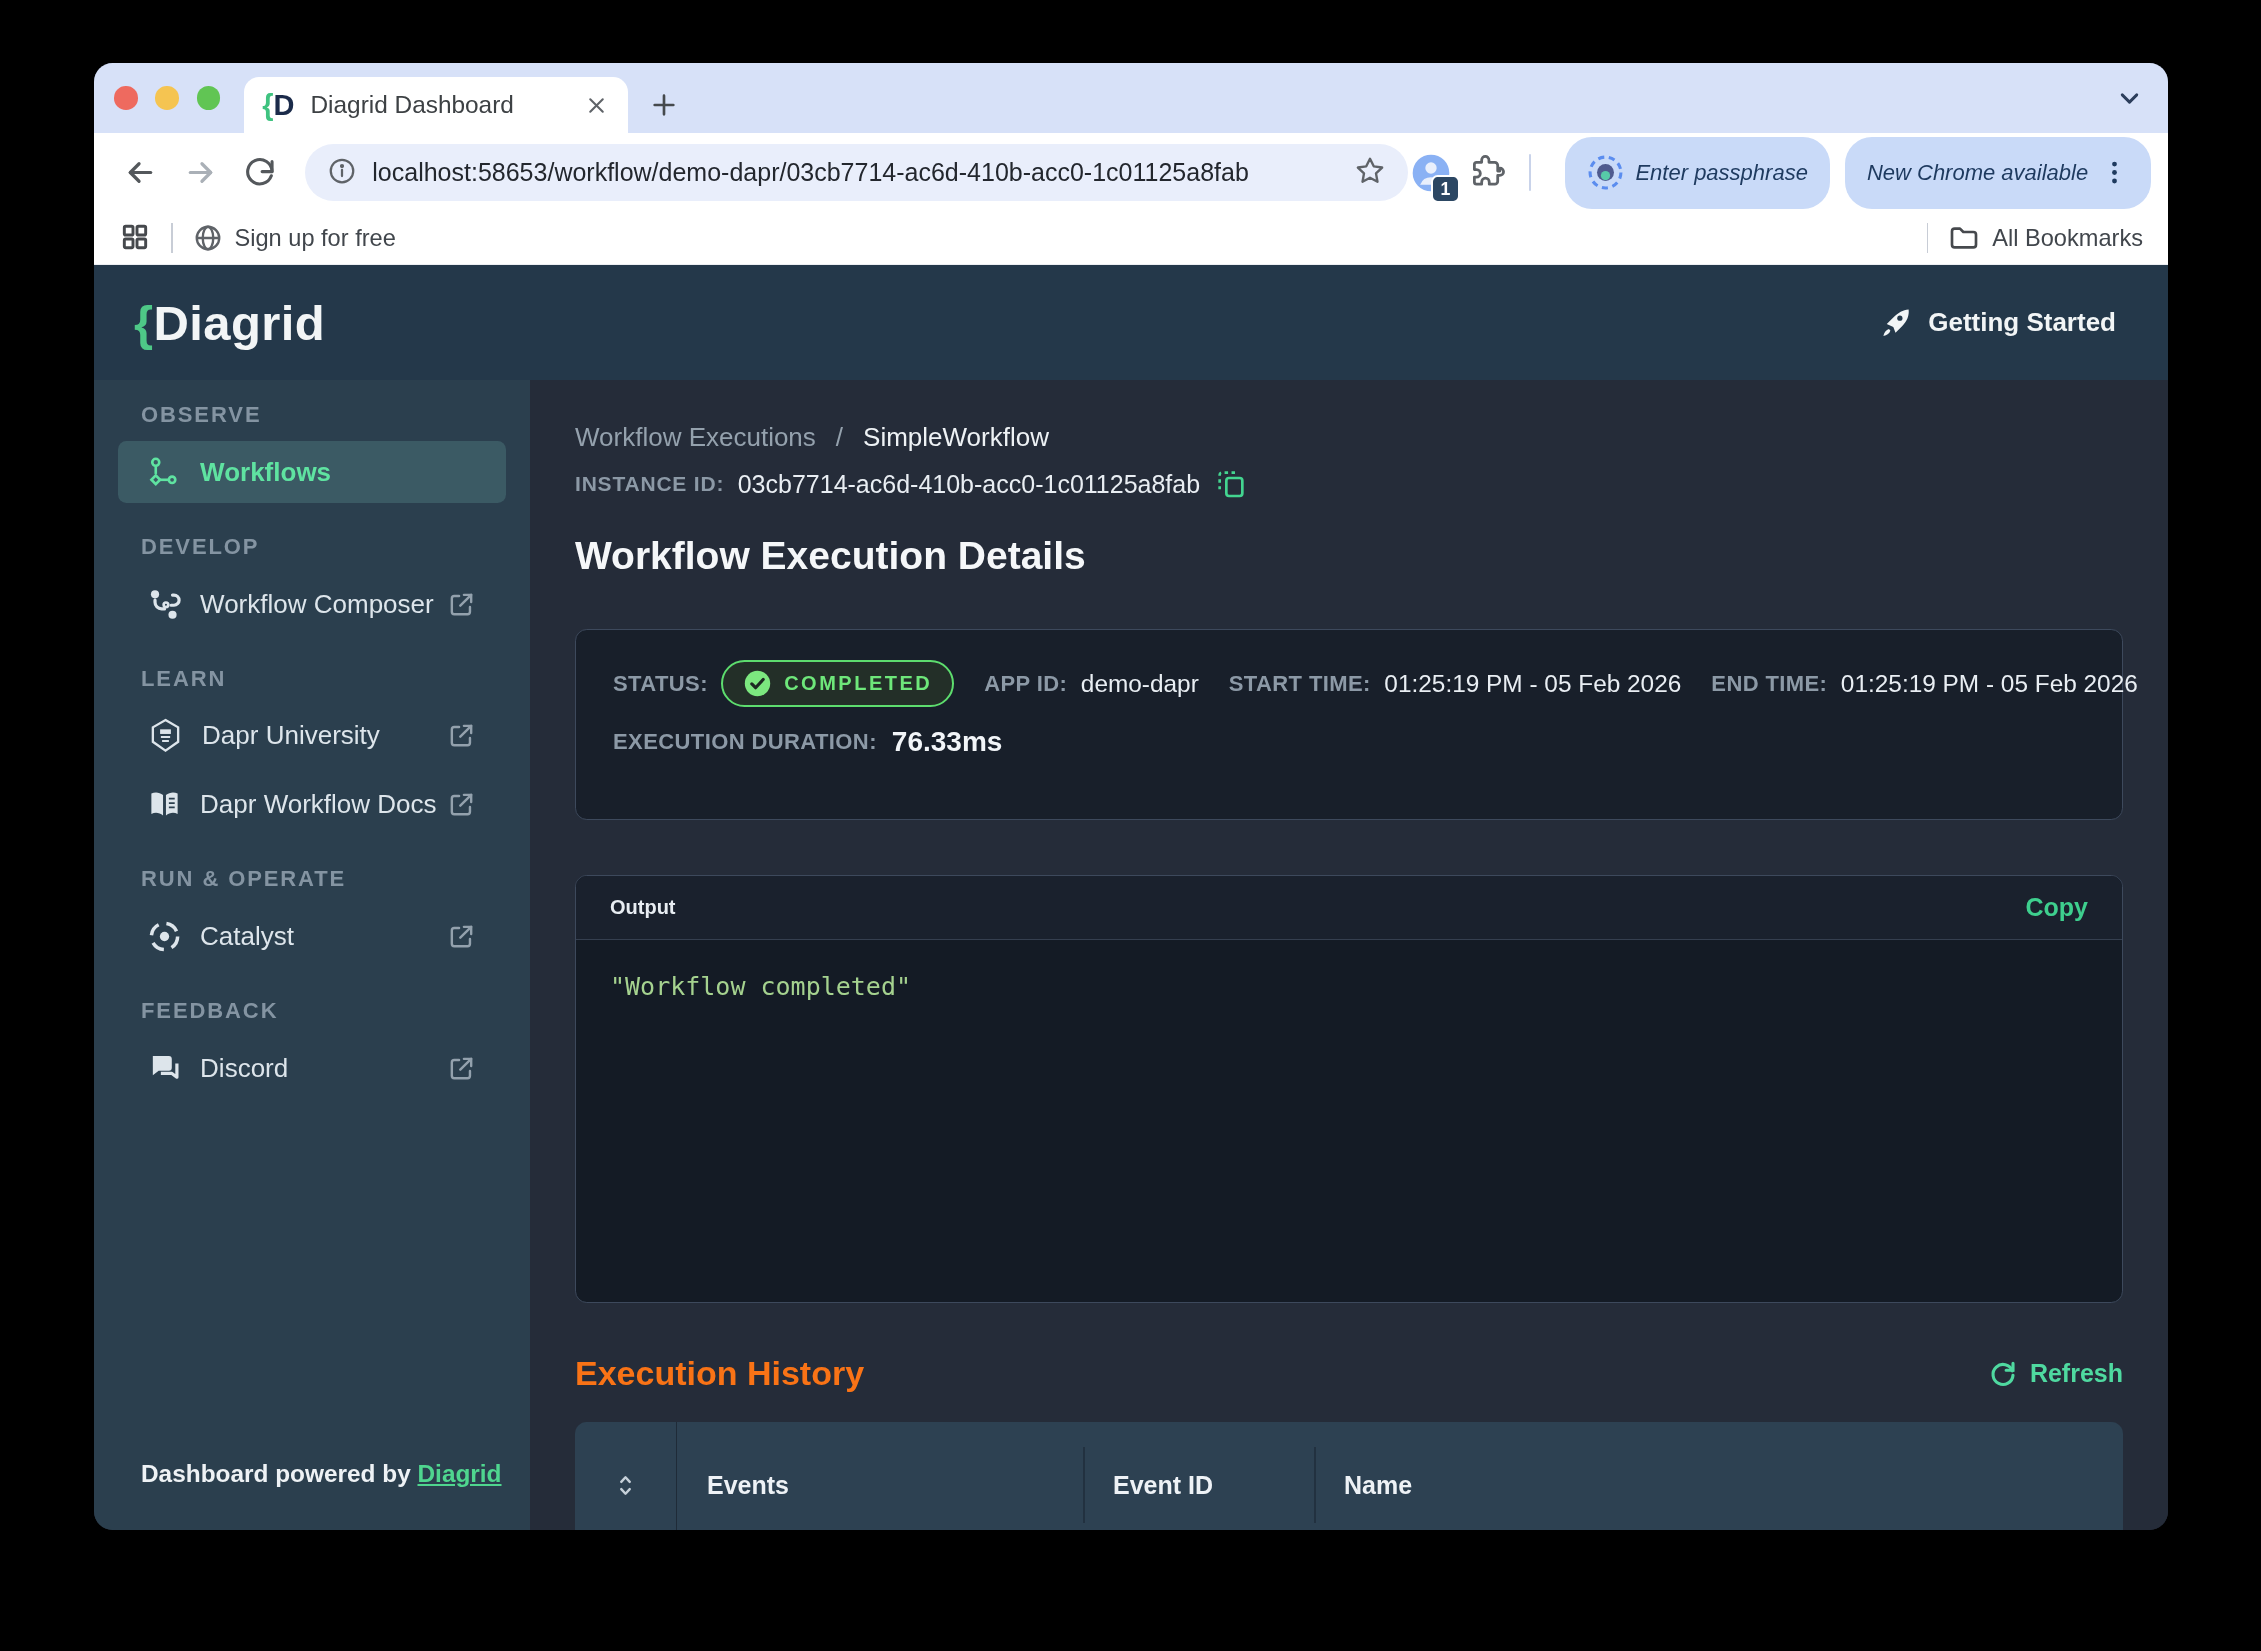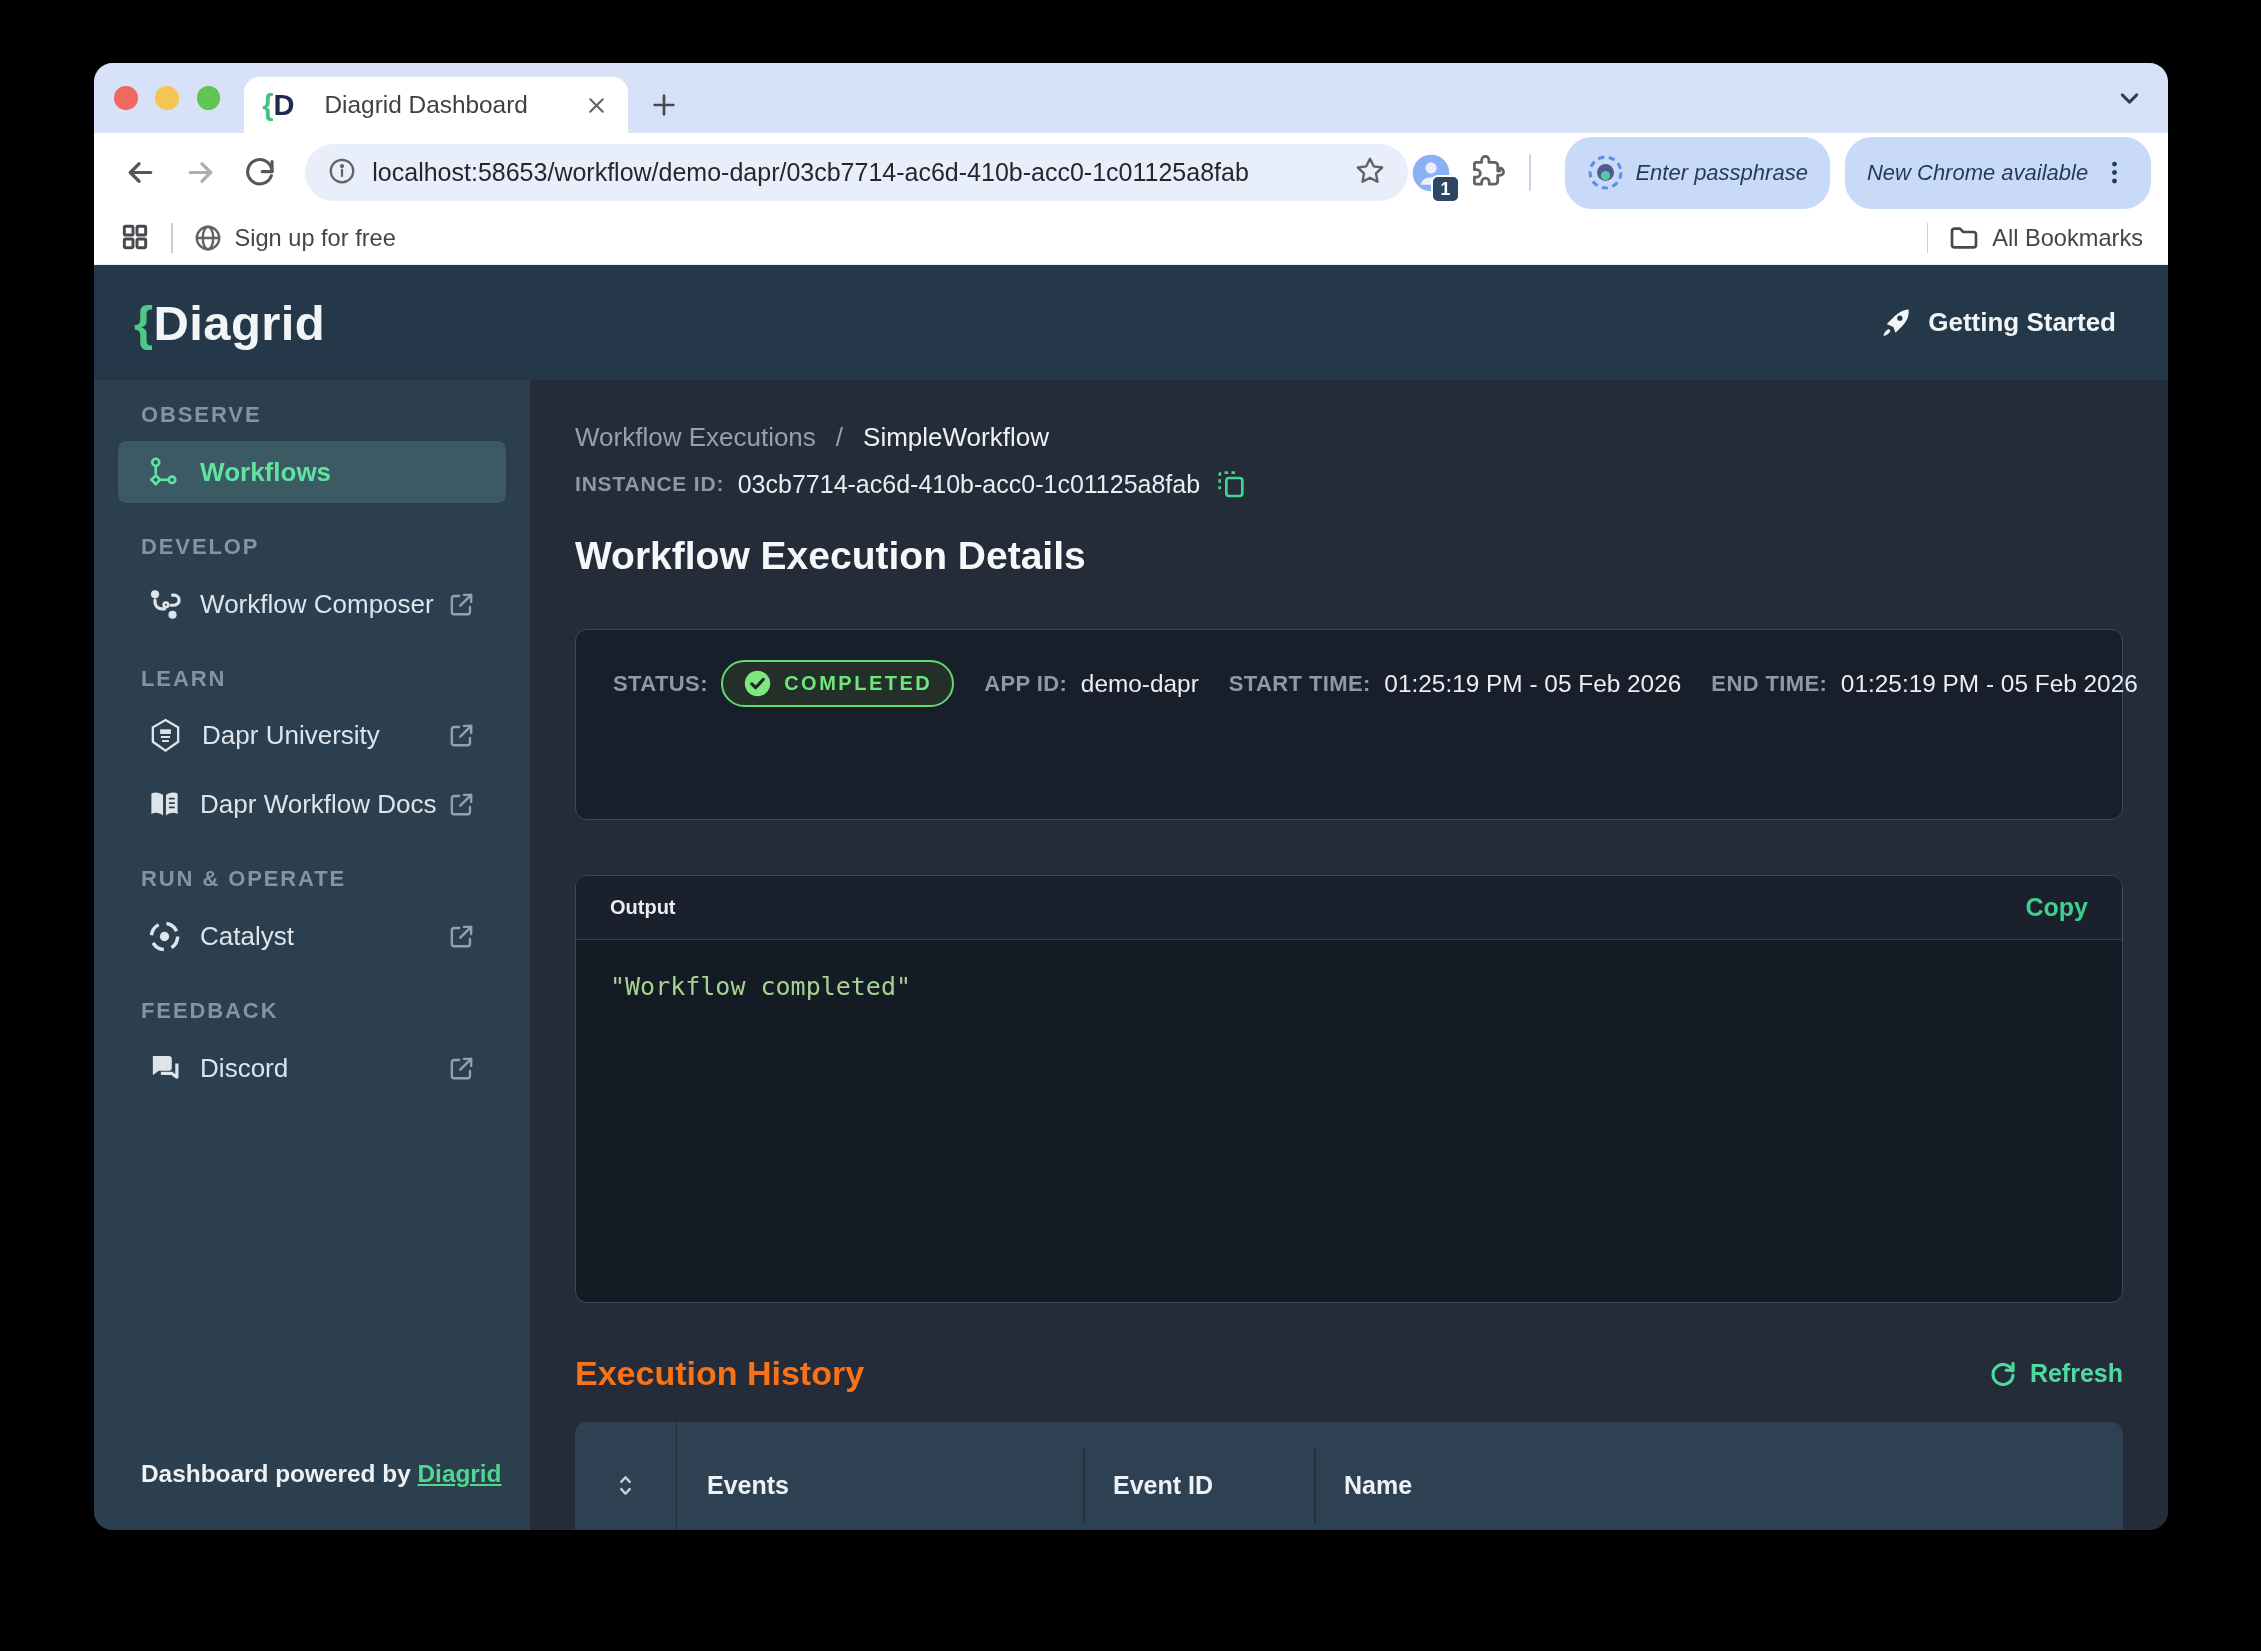--- a/index.html
+++ b/index.html
@@ -9,21 +9,21 @@
 
   
   .tabstrip { height:70px; background:#d7e1f8; display:flex; align-items:flex-end; flex-shrink:0; }
   .traffic { display:flex; gap:17.7px; margin-left:20px; align-self:center; }
   .light { width:23.6px; height:23.6px; border-radius:50%; }
   .light.red{background:#ee6a5f;} .light.yellow{background:#f5c451;} .light.green{background:#61c554;}
   .tab { width:384px; height:56px; background:#fff; border-radius:15px 15px 0 0; display:flex; align-items:center;
          padding:0 18.5px; margin-left:23.6px; }
   .fav-brace{color:#3fc380; font-weight:bold; font-size:29px;}
   .fav-d{color:#1b2b4a; font-weight:bold; font-size:29px;}
-  .tab-title{font-size:24.4px; color:#3d4144; margin-left:30px; white-space:nowrap;}
+  .tab-title{font-size:24.4px; color:#3d4144; margin-left:16px; white-space:nowrap;}
   .tab-close{margin-left:auto; display:flex;}
   .newtab{align-self:flex-end; margin:0 0 11.8px 20px; display:flex;}
   .strip-chevron{margin-left:auto; margin-right:23.6px; align-self:center; display:flex;}
 
   
   .toolbar{height:79px; background:#fff; display:flex; align-items:center; padding:0 17px; flex-shrink:0;}
   .nav-btn{width:44px; height:44px; display:flex; align-items:center; justify-content:center; margin:0 8.4px;}
   .urlbar{width:1128px; height:57px; background:#e9eefb; border-radius:29px; display:flex; align-items:center;
           padding:0 22px; margin-left:15px;}
   .url-text{font-size:25px; color:#23272e; margin-left:15px; white-space:nowrap; overflow:hidden; flex:1;}
@@ -395,20 +395,24 @@
           </div>
           <div class="sc-group">
             <span class="sc-label">START TIME:</span>
             <span class="sc-value">01:25:19 PM - 05 Feb 2026</span>
           </div>
           <div class="sc-group">
             <span class="sc-label">END TIME:</span>
             <span class="sc-value">01:25:19 PM - 05 Feb 2026</span>
           </div>
         </div>
+        <div class="sc-row second">
+          <span class="sc-label">EXECUTION DURATION:</span>
+          <span class="duration-value">76.33ms</span>
+        </div>
       </section>
 
       <section class="output-panel">
         <div class="output-head">
           <span class="output-title">Output</span>
           <span class="copy-link">Copy</span>
         </div>
         <div class="output-body">"Workflow completed"</div>
       </section>
 

